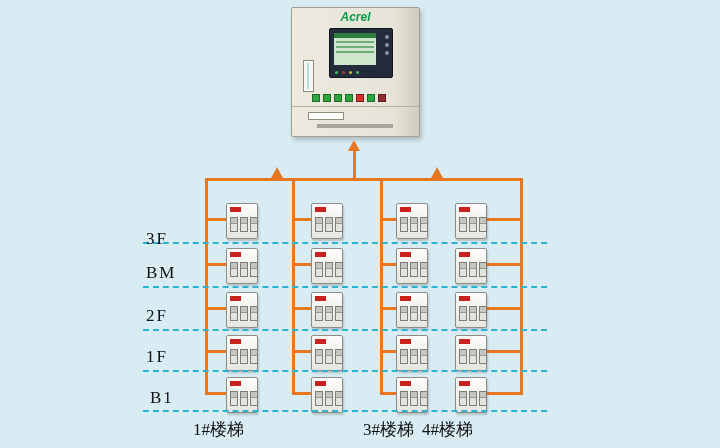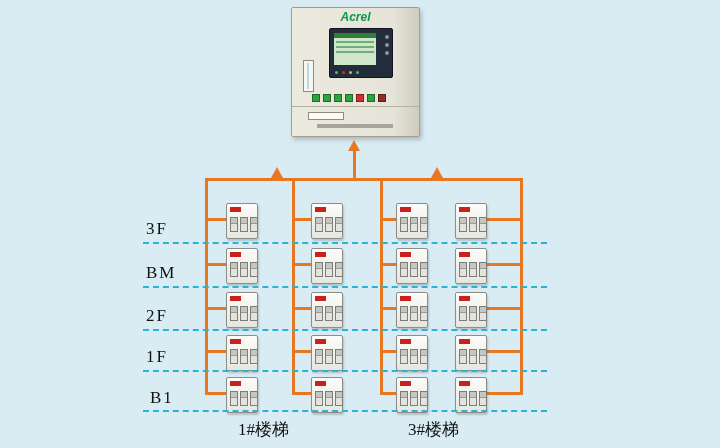--- a/index.html
+++ b/index.html
@@ -12,21 +12,21 @@
   
   .wire{position:absolute;background:var(--wire);}
   .wire.h{height:3px;}
   .wire.v{width:3px;}
   .arrow-up{position:absolute;width:0;height:0;
     border-left:6px solid transparent;border-right:6px solid transparent;
     border-bottom:11px solid var(--wire);}
   .dash{position:absolute;height:0;border-top:2px dashed var(--dash);}
   
   .floor-label{position:absolute;font-size:17px;letter-spacing:2px;}
-  .col-label{position:absolute;font-size:17px;width:96px;text-align:right;}
+  .col-label{position:absolute;font-size:17px;width:96px;text-align:left;}
   
   .device{position:absolute;width:30px;height:34px;
     background:linear-gradient(#fcfcfa,#e6e6e1);
     border:1px solid #8d8d85;border-radius:2px;
     box-shadow:1px 2px 2px rgba(70,70,70,.25);}
   .device .chip{position:absolute;left:3px;top:3px;width:11px;height:5px;background:#c9211e;}
   .device .cells{position:absolute;left:3px;top:13px;display:flex;gap:2px;}
   .device .cell{width:6px;height:13px;background:#e4e4df;border:1px solid #7d7d76;}
   .device .cell::before{content:"";display:block;height:5px;background:#c6c6c0;border-bottom:1px solid #9a9a93;}
   
@@ -293,22 +293,23 @@
       </div>
     </div>
   <div id="dashes">
       <div class="dash" style="left: 143px; top: 242px; width: 404px;"></div>
       <div class="dash" style="left: 143px; top: 286px; width: 404px;"></div>
       <div class="dash" style="left: 143px; top: 329px; width: 404px;"></div>
       <div class="dash" style="left: 143px; top: 370px; width: 404px;"></div>
       <div class="dash" style="left: 143px; top: 410px; width: 404px;"></div>
     </div>
 
-  <div class="floor-label" style="left:146px;top:219px">3F</div>
+  <div class="floor-label" style="left:146px;top:229px">3F</div>
   <div class="floor-label" style="left:146px;top:263px">BM</div>
   <div class="floor-label" style="left:146px;top:306px">2F</div>
   <div class="floor-label" style="left:146px;top:347px">1F</div>
   <div class="floor-label" style="left:150px;top:388px">B1</div>
 
   <div class="col-label" style="left:193px;top:418px">1#楼梯</div>
   <div class="col-label" style="left:363px;top:418px">3#楼梯</div>
+  <div class="col-label" style="left:422px;top:418px">4#楼梯</div>
 
 </div>
 
 </body></html>

